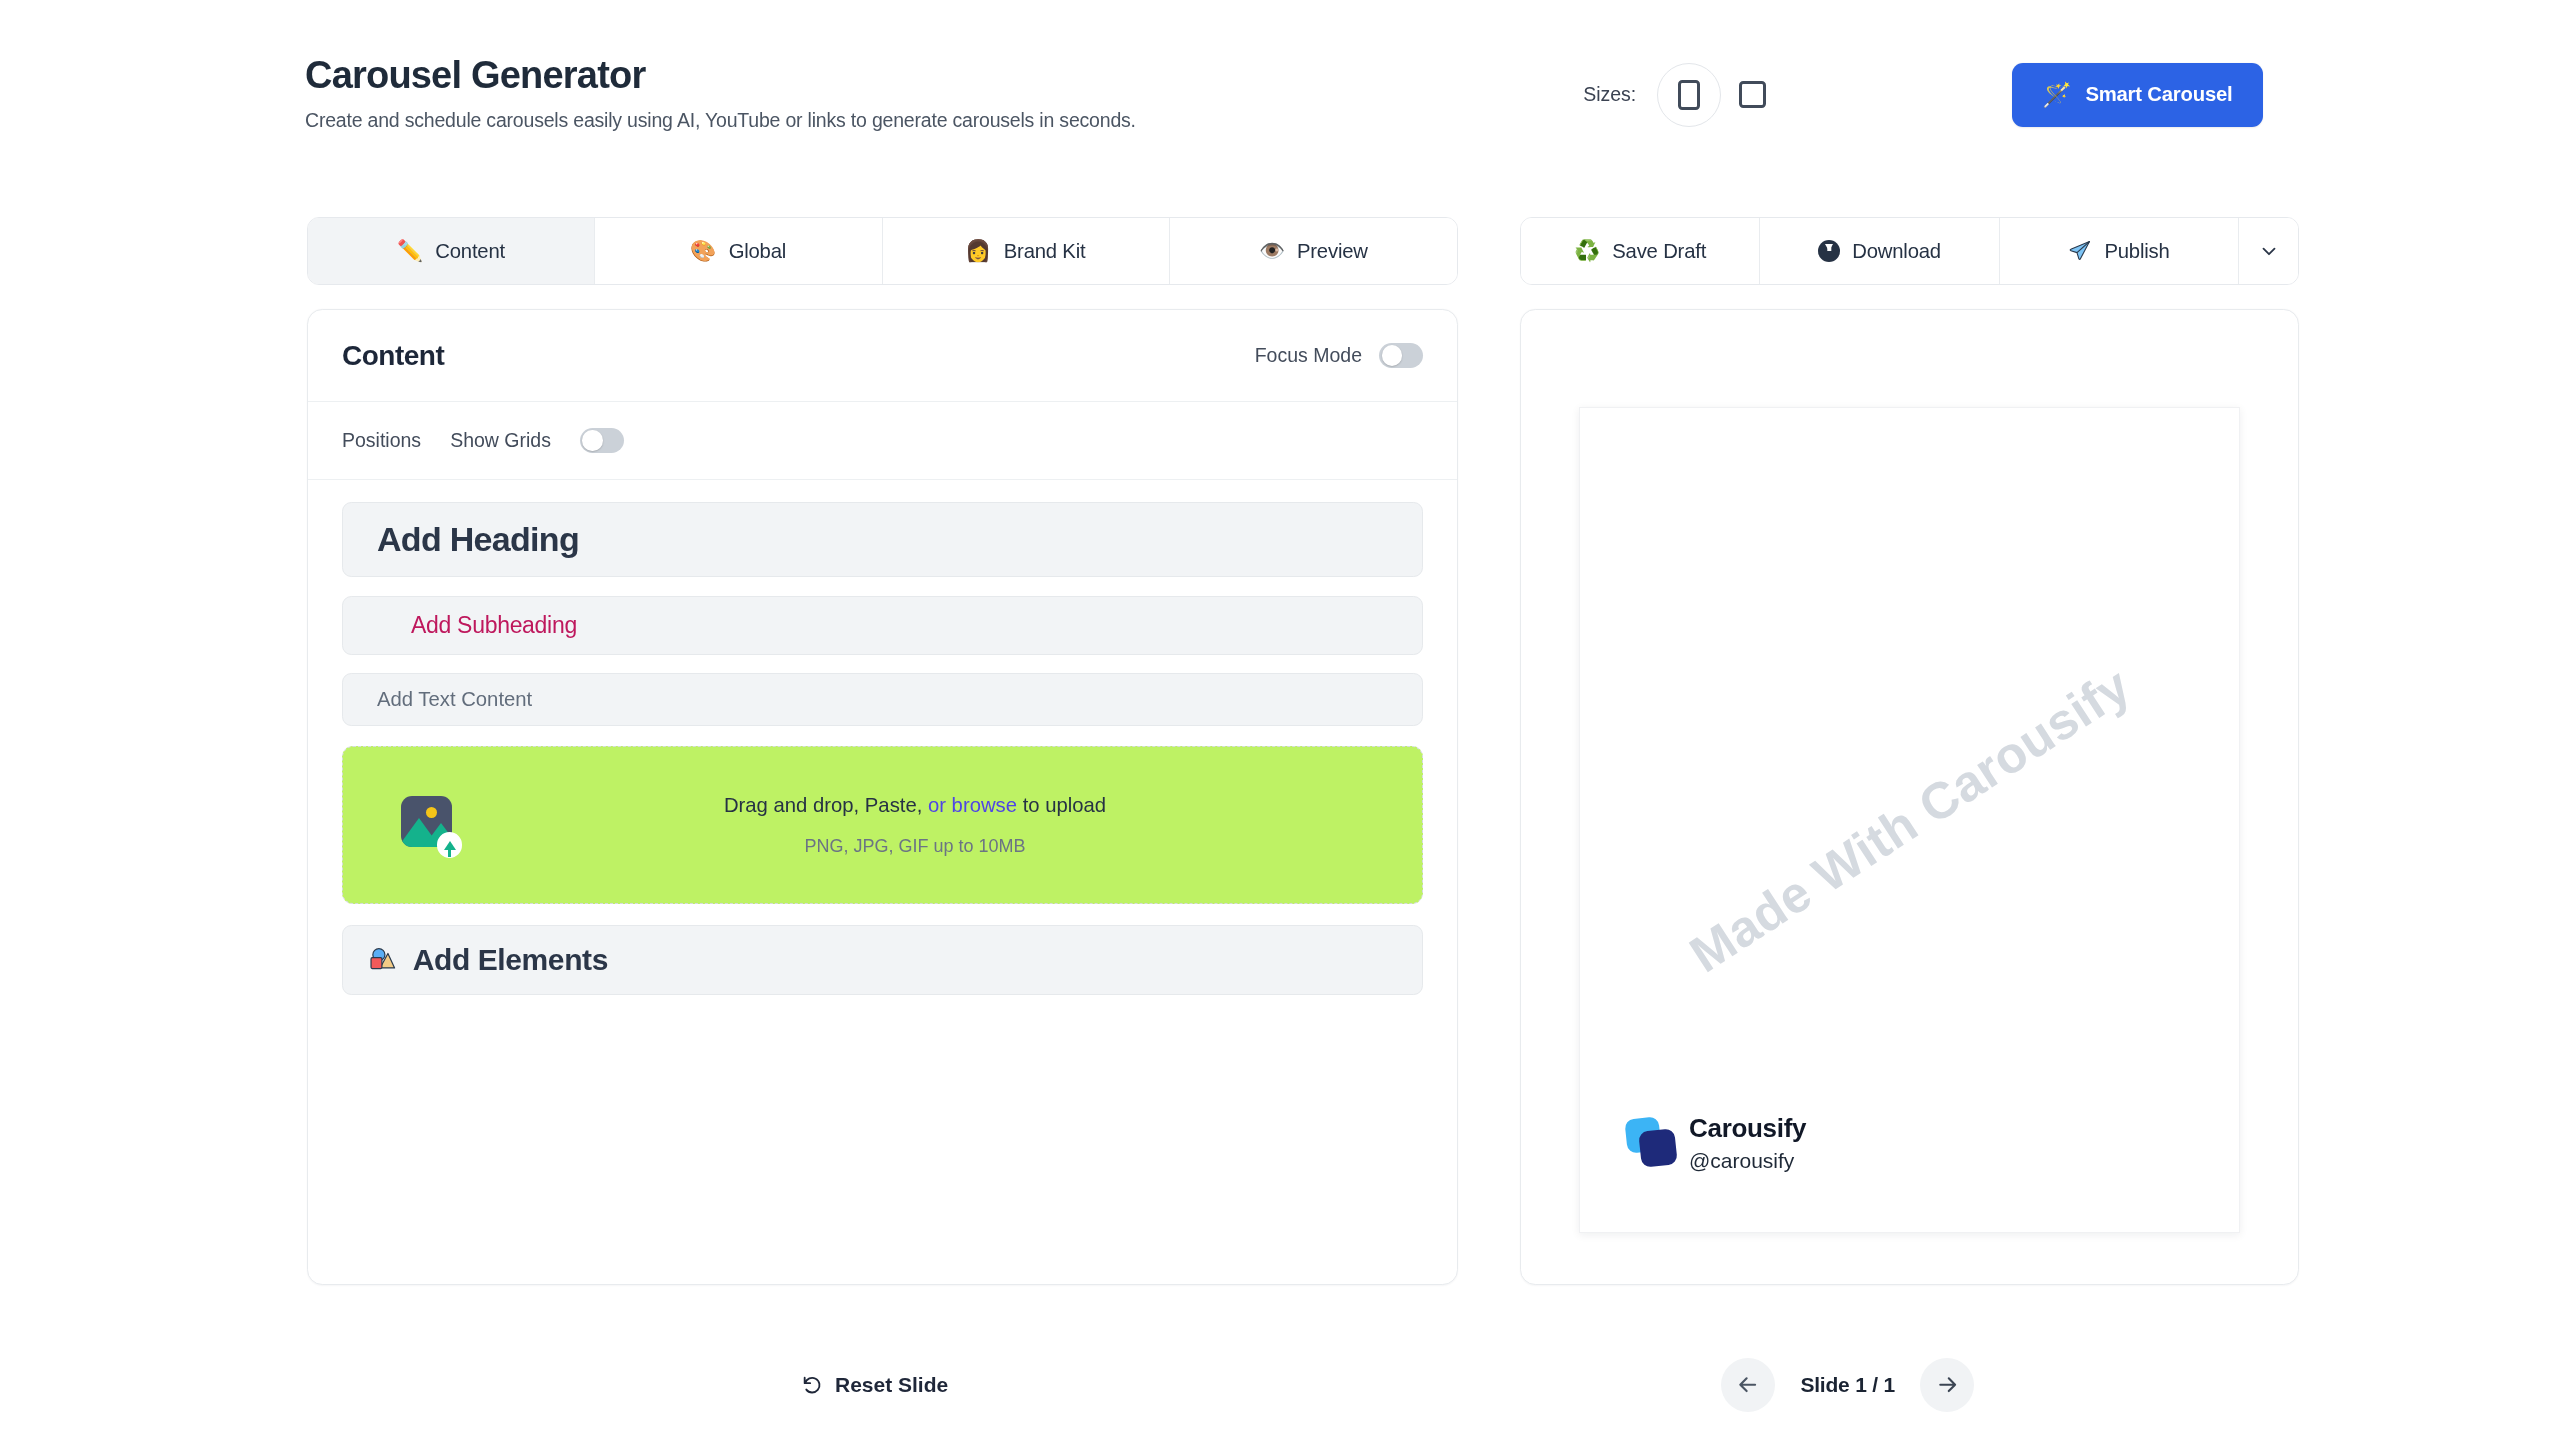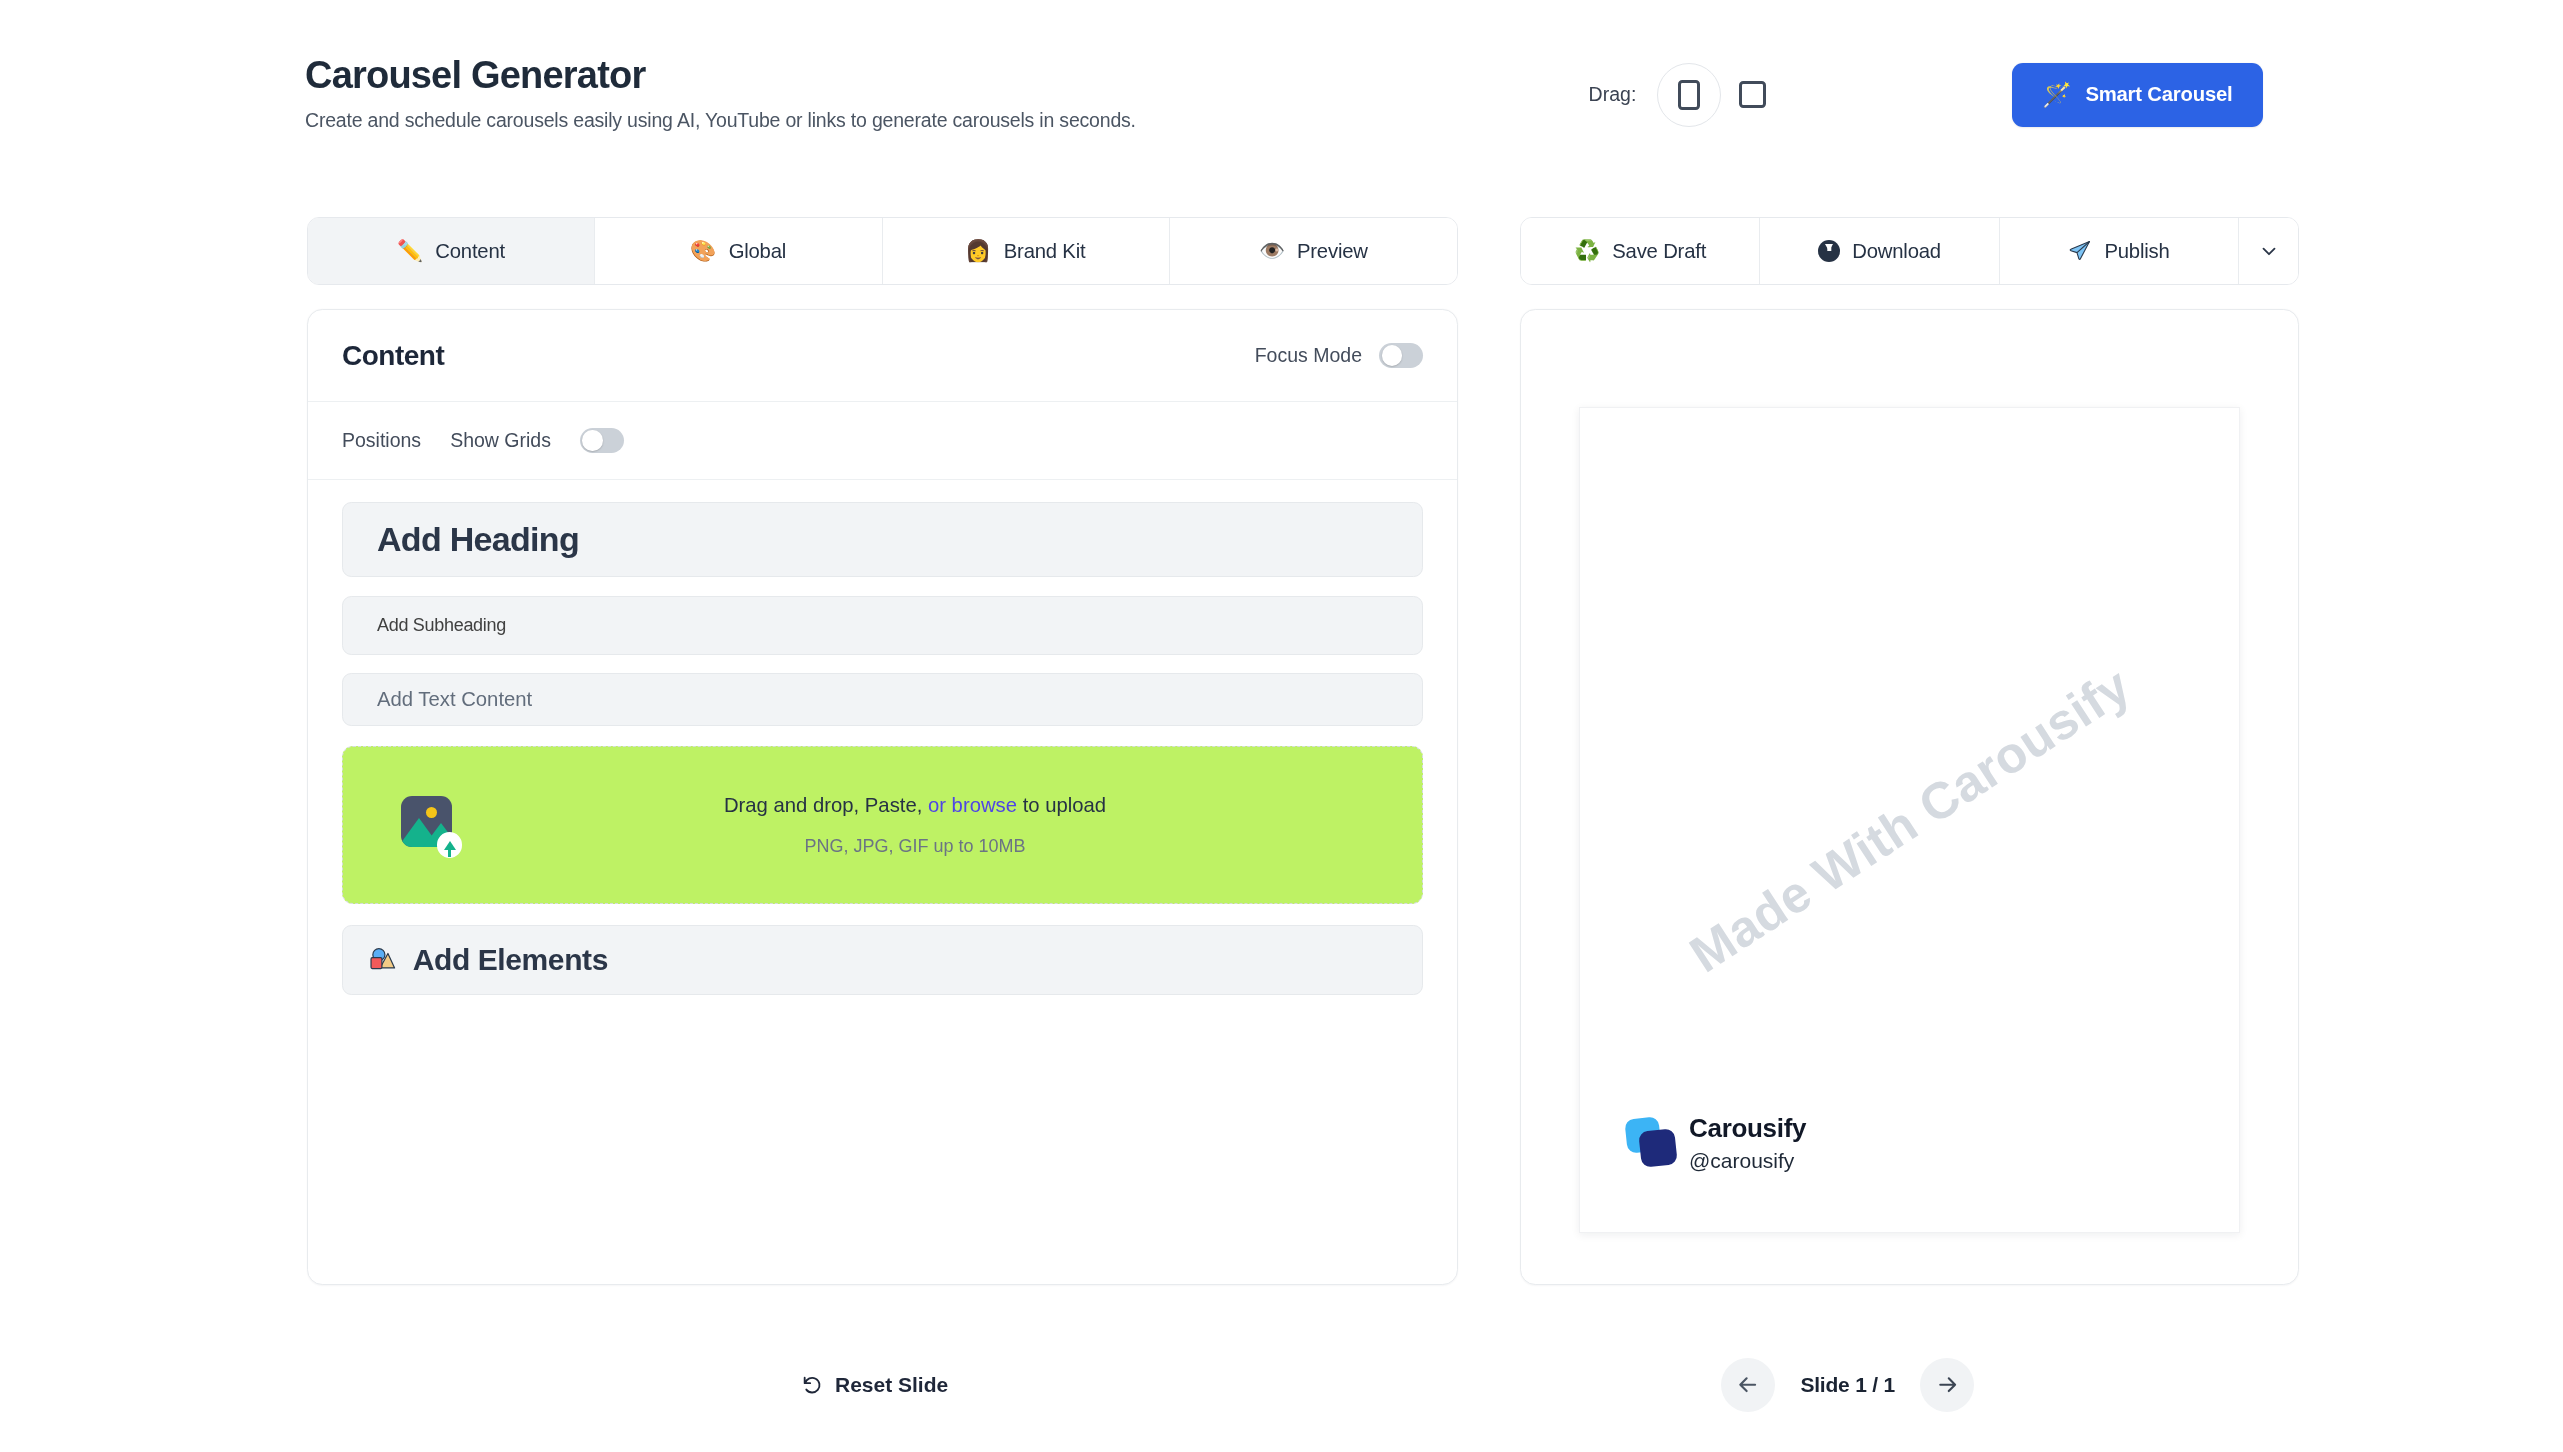--- a/index.html
+++ b/index.html
@@ -132,21 +132,21 @@
 
   .fields { padding: 22px 34px 0 34px; }
   .field {
     background: #f2f4f6; border: 0.8px solid #e6e9ec;
     border-radius: 9.3px; display: flex; align-items: center;
     padding: 0 34px; cursor: text;
   }
   #f-heading { height: 75px; margin-bottom: 18.6px; }
   #f-heading .ph { font-size: 34px; font-weight: 700; color: #2b3648; letter-spacing: -0.7px; }
   #f-sub { height: 59px; margin-bottom: 18.6px; }
-  #f-sub .ph { font-size: 18px; font-weight: 500; color: #404040; letter-spacing: -0.3px; }
+  #f-sub .ph { font-size: 23px; font-weight: 500; color: #be185d; letter-spacing: -0.3px; margin-left: 34px; }
   #f-text { height: 53px; margin-bottom: 20.3px; }
   #f-text .ph { font-size: 20.3px; color: #626d7c; }
 
   .dropzone {
     margin: 0 34px 20.3px 34px;
     height: 158px;
     background: #bef264;
     border: 1.7px dashed #d6dbe1;
     border-radius: 11px;
     display: flex; align-items: center;
@@ -240,21 +240,21 @@
 </head>
 <body>
 
 <div class="page">
 
   <div class="header">
     <div class="page-title">Carousel Generator</div>
     <div class="page-subtitle">Create and schedule carousels easily using AI, YouTube or links to generate carousels in seconds.</div>
 
     <div class="header-right">
-      <span class="sizes-label">Drag:</span>
+      <span class="sizes-label">Sizes:</span>
 
       <div class="size-btn selected">
         <span class="glyph-portrait"></span>
       </div>
       <div class="size-btn">
         <span class="glyph-square"></span>
       </div>
 
       <button class="smart-btn">
         <span class="emoji" style="font-size:24px">🪄</span>

